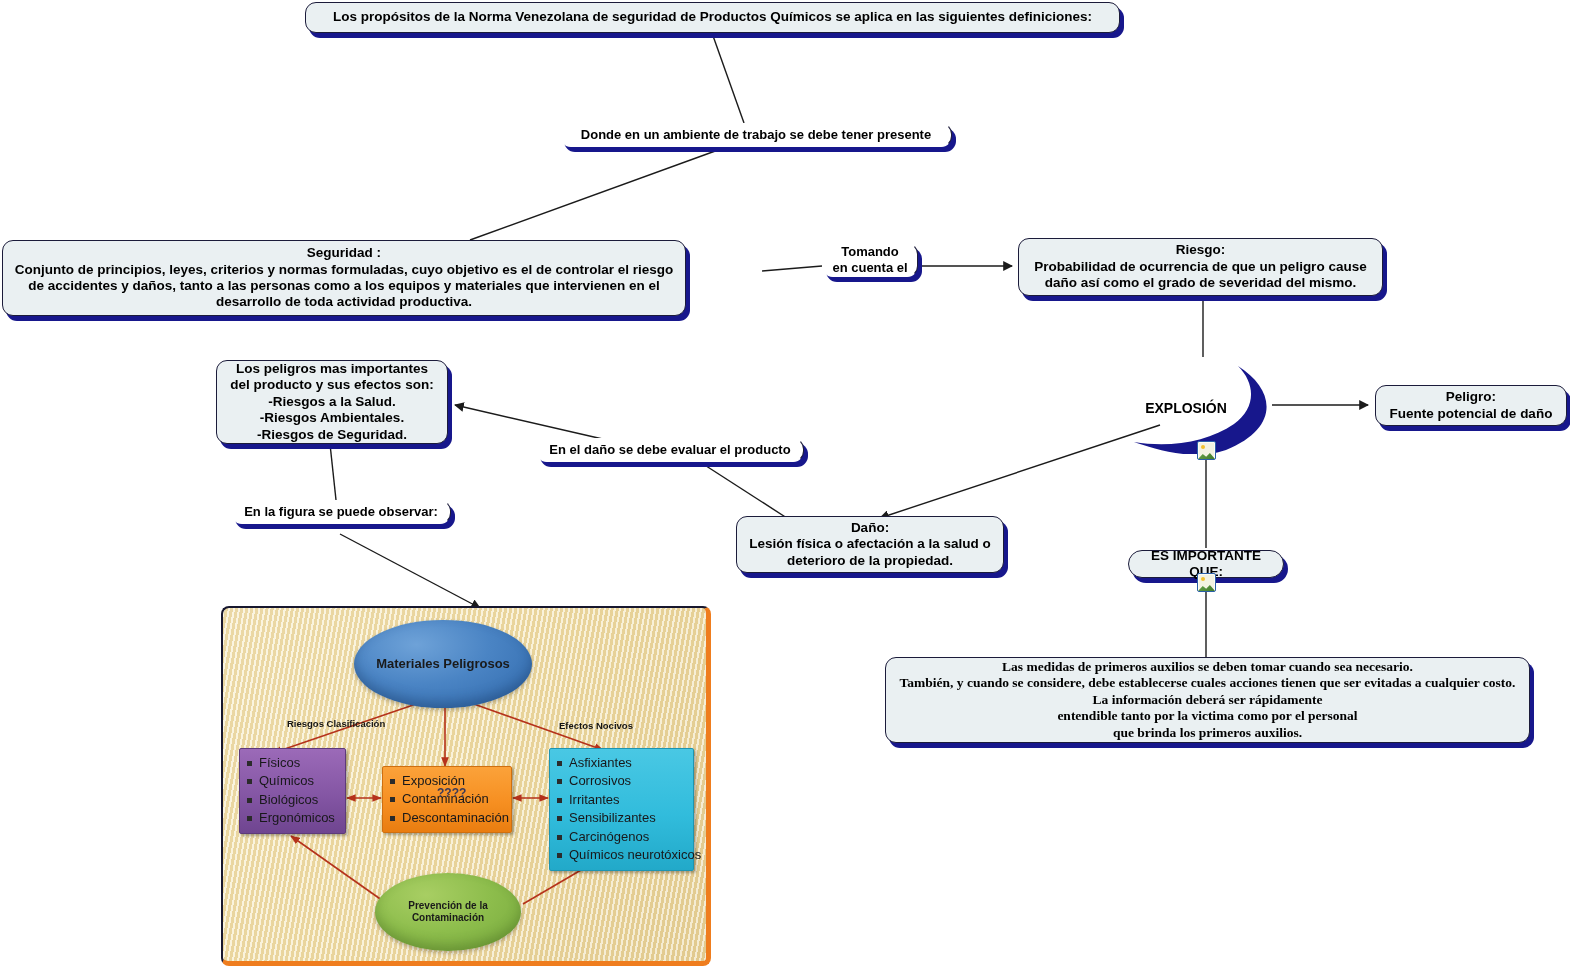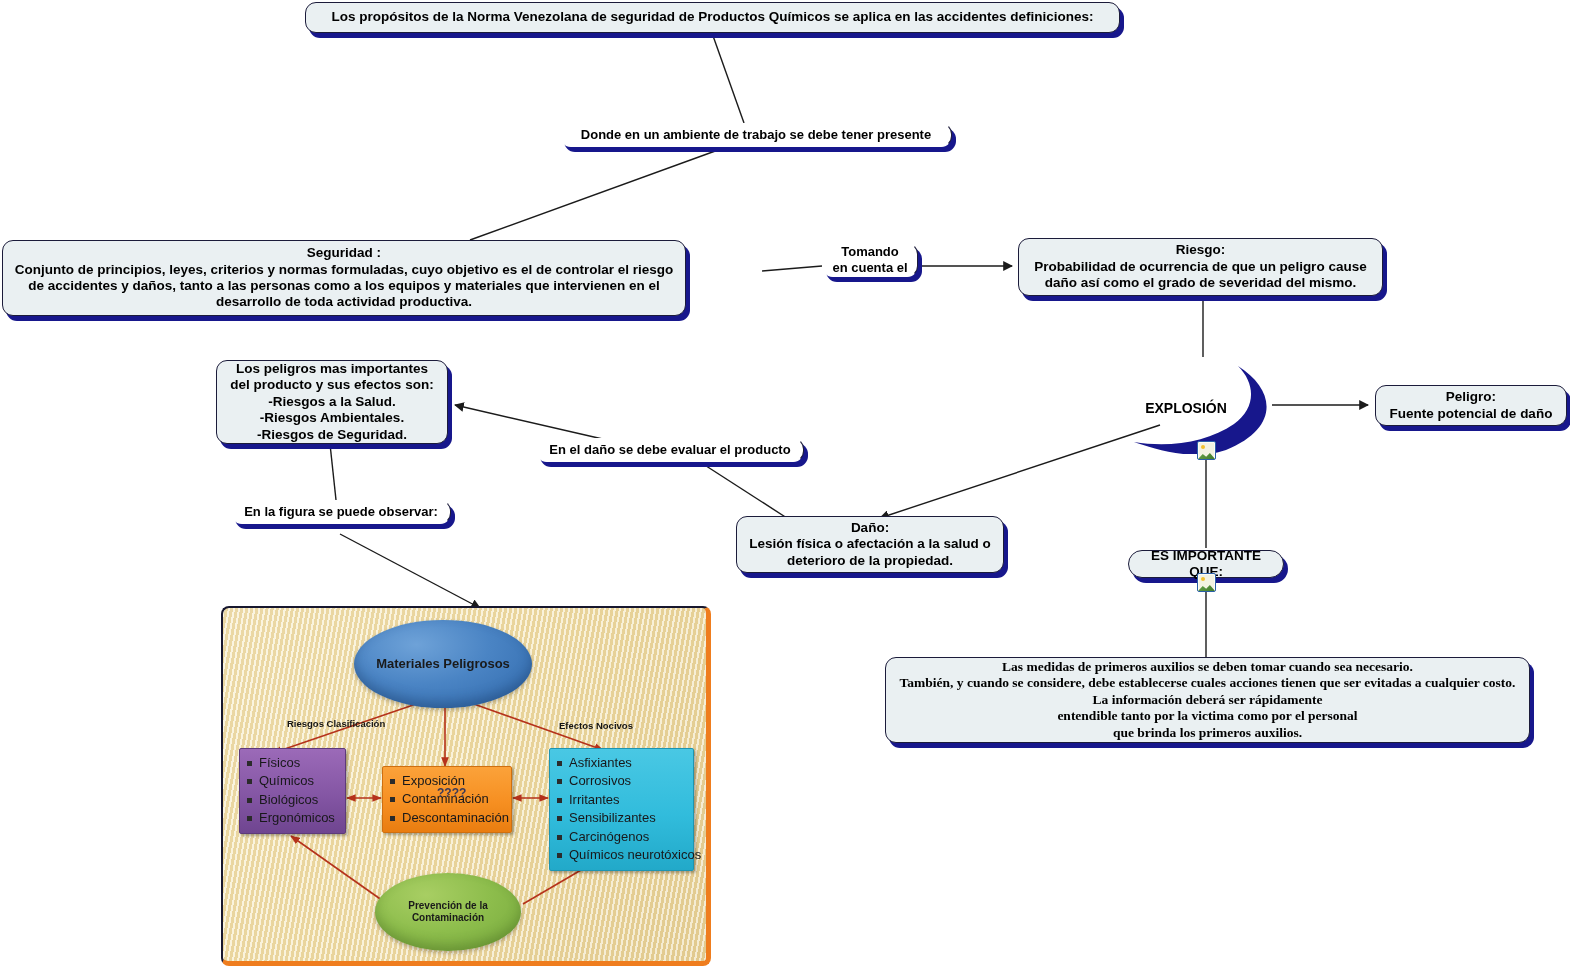--- a/index.html
+++ b/index.html
@@ -167,21 +167,21 @@
 
       <path d="M340,534 L480,608" marker-end="url(#arrowDark)"></path>
 
       <path d="M1206,455 L1206,548"></path>
 
       <path d="M1206,590 L1206,657"></path>
     </g>
   </svg>
 
   <div class="node" style="left:305px;top:2px;width:815px;height:31px;font-size:13.5px;">
-    <span>Los propósitos de la Norma Venezolana de seguridad de Productos Químicos se aplica en las accidentes definiciones:</span>
+    <span>Los propósitos de la Norma Venezolana de seguridad de Productos Químicos se aplica en las siguientes definiciones:</span>
   </div>
 
   <div class="phrase" style="left:560px;top:123px;width:392px;height:24px;font-size:13px;">
     <span>Donde en un ambiente de trabajo se debe tener presente</span>
   </div>
 
   <div class="node" style="left:2px;top:240px;width:684px;height:76px;font-size:13.5px;">
     <span>Seguridad :
 Conjunto de principios, leyes, criterios y normas formuladas, cuyo objetivo es el de controlar el riesgo de accidentes y daños, tanto a las personas como a los equipos y materiales que intervienen en el desarrollo de toda actividad productiva.</span>
   </div>

